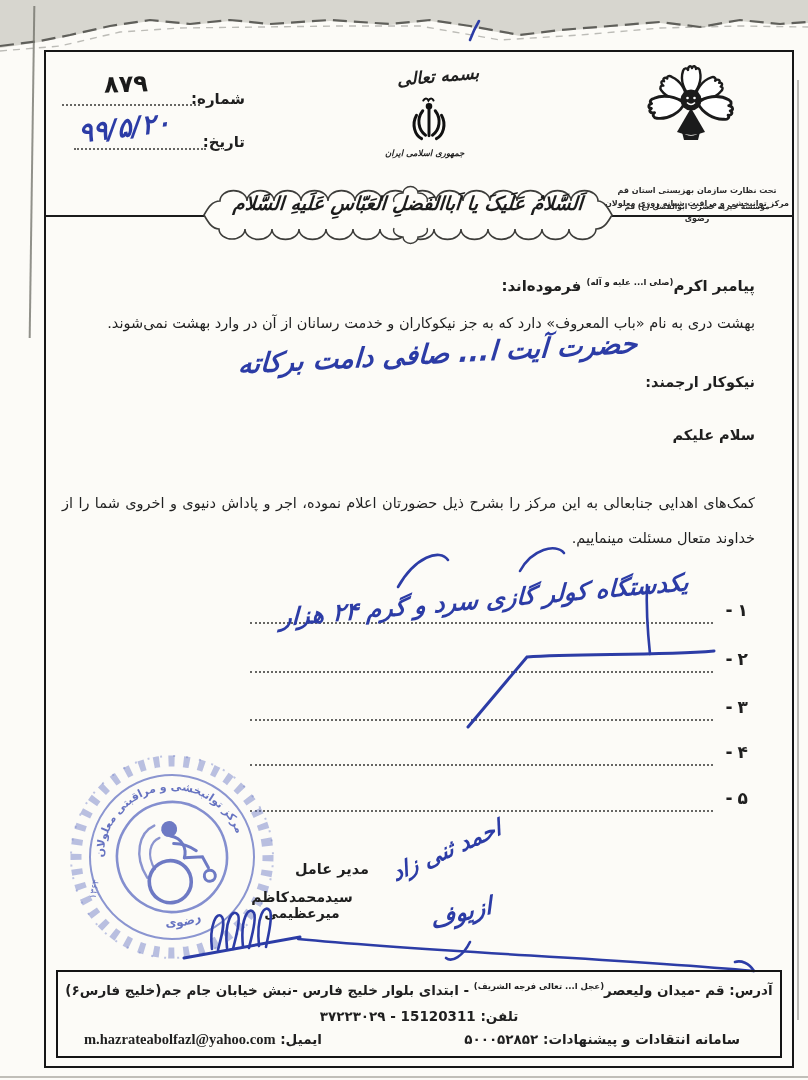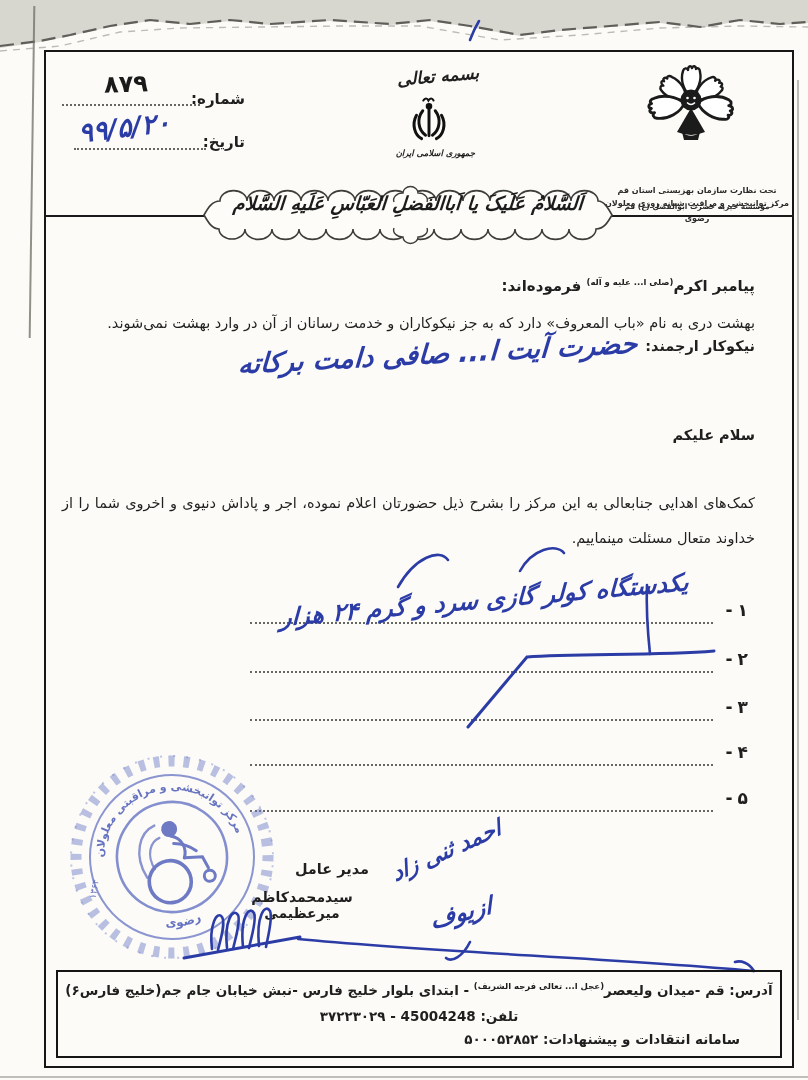--- a/index.html
+++ b/index.html
@@ -21,21 +21,21 @@
     border:2.5px solid #161616;box-sizing:border-box;
   }
   .edge-left{position:absolute;left:31px;top:6px;width:2px;height:332px;background:#6e6d66;opacity:.75;transform:rotate(.8deg);}
   .edge-right{position:absolute;right:9px;top:80px;width:2px;height:940px;background:#8a8981;opacity:.55;}
   .edge-bottom{position:absolute;left:0;bottom:2px;width:100%;height:2px;background:#97968e;opacity:.6;}
   .lbl{font-weight:bold;font-size:15px;}
   .dotline{border-bottom:2px dotted #4d4d4a;opacity:.85;}
   .hand{color:#2c3ca6;white-space:nowrap;font-style:italic;}
   .hand-black{color:#1a1a1a;white-space:nowrap;}
   .besmeleh{font-size:17px;font-weight:bold;font-style:italic;transform:rotate(-5deg);}
-  .emb-cap{font-size:8.5px;font-weight:bold;font-style:italic;text-align:right;}
+  .emb-cap{font-size:8.5px;font-weight:bold;font-style:italic;text-align:left;}
   .org{font-weight:bold;color:#2c2c2c;text-align:center;line-height:1.9;}
   .sep{position:absolute;top:215px;height:2px;background:#1b1b1b;}
   .banner-txt{
     position:absolute;left:212px;top:192px;width:392px;text-align:center;
     font-size:19px;font-weight:bold;font-style:italic;color:#1c1c1c;
     transform:skewX(-4deg);
   }
   .body-line{position:absolute;right:53px;font-size:14.5px;line-height:1.4;}
   .just{left:62px;text-align:justify;text-align-last:justify;}
   .sup{font-size:8.5px;font-weight:bold;vertical-align:super;}
@@ -127,21 +127,21 @@
     <path fill="#fdfcf8" stroke="#3d3d3a" stroke-width="1.4" d="M196,57 a9,7 0 0 0 9,9 a7,6 0 0 0 15,0 a9,7 0 0 0 9,-9"></path>
   </svg>
   <div class="banner-txt">اَلسَّلامُ عَلَیکَ یا اَباالفَضلِ العَبّاسِ عَلَیهِ السَّلام</div>
 
   <div class="body-line" style="top:276px;font-weight:bold;font-size:15px;">
     <span>پیامبر اکرم</span><span class="sup">(صلی ا... علیه و آله)</span>
     <span>فرموده‌اند:</span>
   </div>
   <div class="body-line" style="top:313px;">بهشت دری به نام «باب المعروف» دارد که به جز نیکوکاران و خدمت رسانان از آن در وارد بهشت نمی‌شوند.</div>
 
-  <div class="body-line lbl" style="top:336px;">نیکوکار ارجمند:</div>
+  <div class="body-line lbl" style="top:372px;">نیکوکار ارجمند:</div>
   <div class="abs hand" style="right:170px;top:338px;font-size:27px;font-weight:bold;transform:rotate(-3deg) skewX(-6deg);">حضرت آیت ا... صافی دامت برکاته</div>
 
   <div class="body-line lbl" style="top:425px;">سلام علیکم</div>
   <div class="body-line just" style="top:493px;">کمک‌های اهدایی جنابعالی به این مرکز را بشرح ذیل حضورتان اعلام نموده، اجر و پاداش دنیوی و اخروی شما را از</div>
   <div class="body-line" style="top:528px;">خداوند متعال مسئلت مینماییم.</div>
 
   <div class="item-row" style="top:600px;left:250px;">
     <div class="item-no">
         <span>۱</span>
         <span>-</span>
@@ -232,24 +232,28 @@
   </svg>
 
   <div class="footer-box">
     <div class="f-row" style="top:9px;">
       <span>آدرس:</span>
       <span>قم -میدان ولیعصر</span><span class="sup">(عجل ا... تعالی فرجه الشریف)</span>
       <span>- ابتدای بلوار خلیج فارس -نبش خیابان جام جم(خلیج فارس۶)</span>
     </div>
     <div class="f-row" style="top:36px;">
       <span>تلفن:</span>
-      <span>45004248</span>
+      <span>15120311</span>
       <span>-</span>
       <span>۳۷۲۲۳۰۲۹</span>
     </div>
     <div class="f-row f-row3" style="top:59px;">
       <span>
         <span>سامانه انتقادات و پیشنهادات:</span>
         <span>۵۰۰۰۵۲۸۵۲</span>
       </span>
+      <span>
+        <span>ایمیل:</span>
+        <span class="email">m.hazrateabolfazl@yahoo.com</span>
+      </span>
     </div>
   </div>
 </div>
 
 </body></html>

